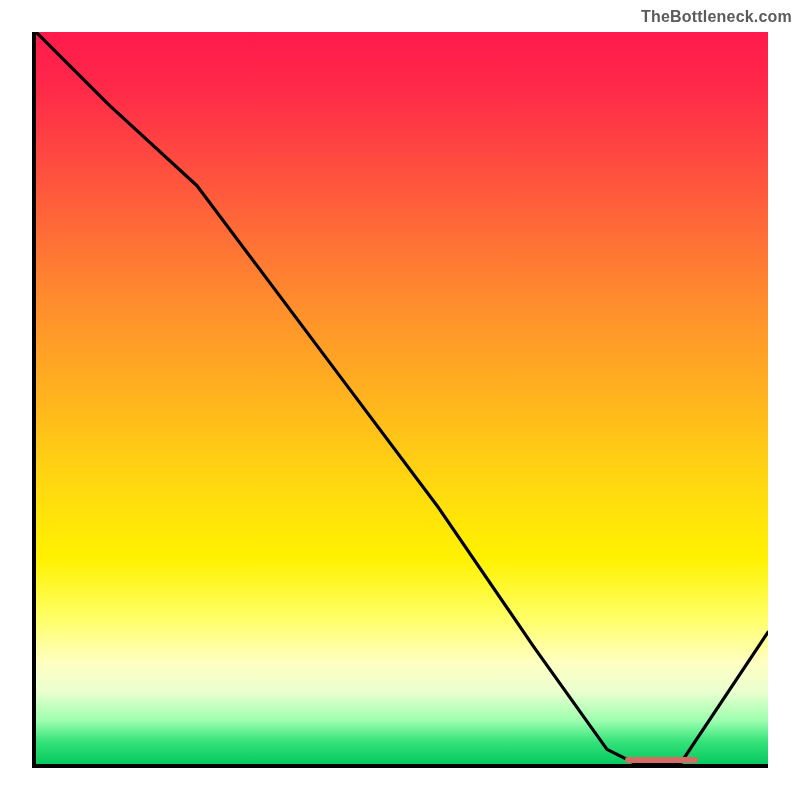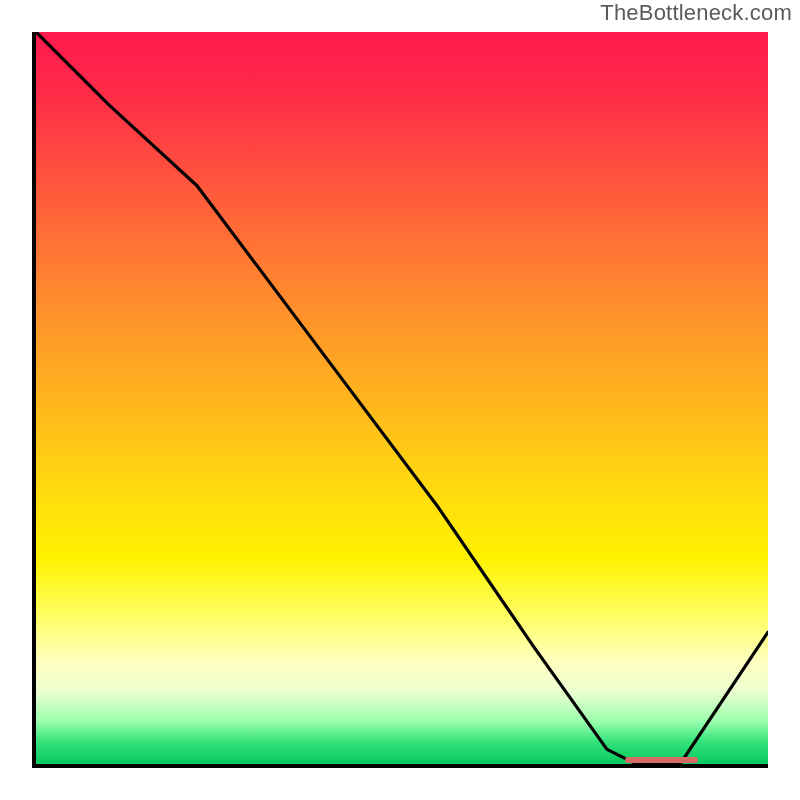--- a/index.html
+++ b/index.html
@@ -4,24 +4,24 @@
 <style>
   * { margin: 0; padding: 0; box-sizing: border-box; }
   html, body { width: 800px; height: 800px; overflow: hidden; }
   body {
     font-family: Arial, Helvetica, sans-serif;
     background: #ffffff;
     position: relative;
   }
   .watermark {
     position: absolute;
-    top: 0;
+    top: 8px;
     right: 8px;
-    font-size: 22px;
-    font-weight: 400;
+    font-size: 16px;
+    font-weight: 700;
     color: #5b5b5b;
     letter-spacing: 0.2px;
     z-index: 10;
   }
   .plot-area {
     position: absolute;
     left: 32px;
     top: 32px;
     width: 736px;
     height: 736px;

